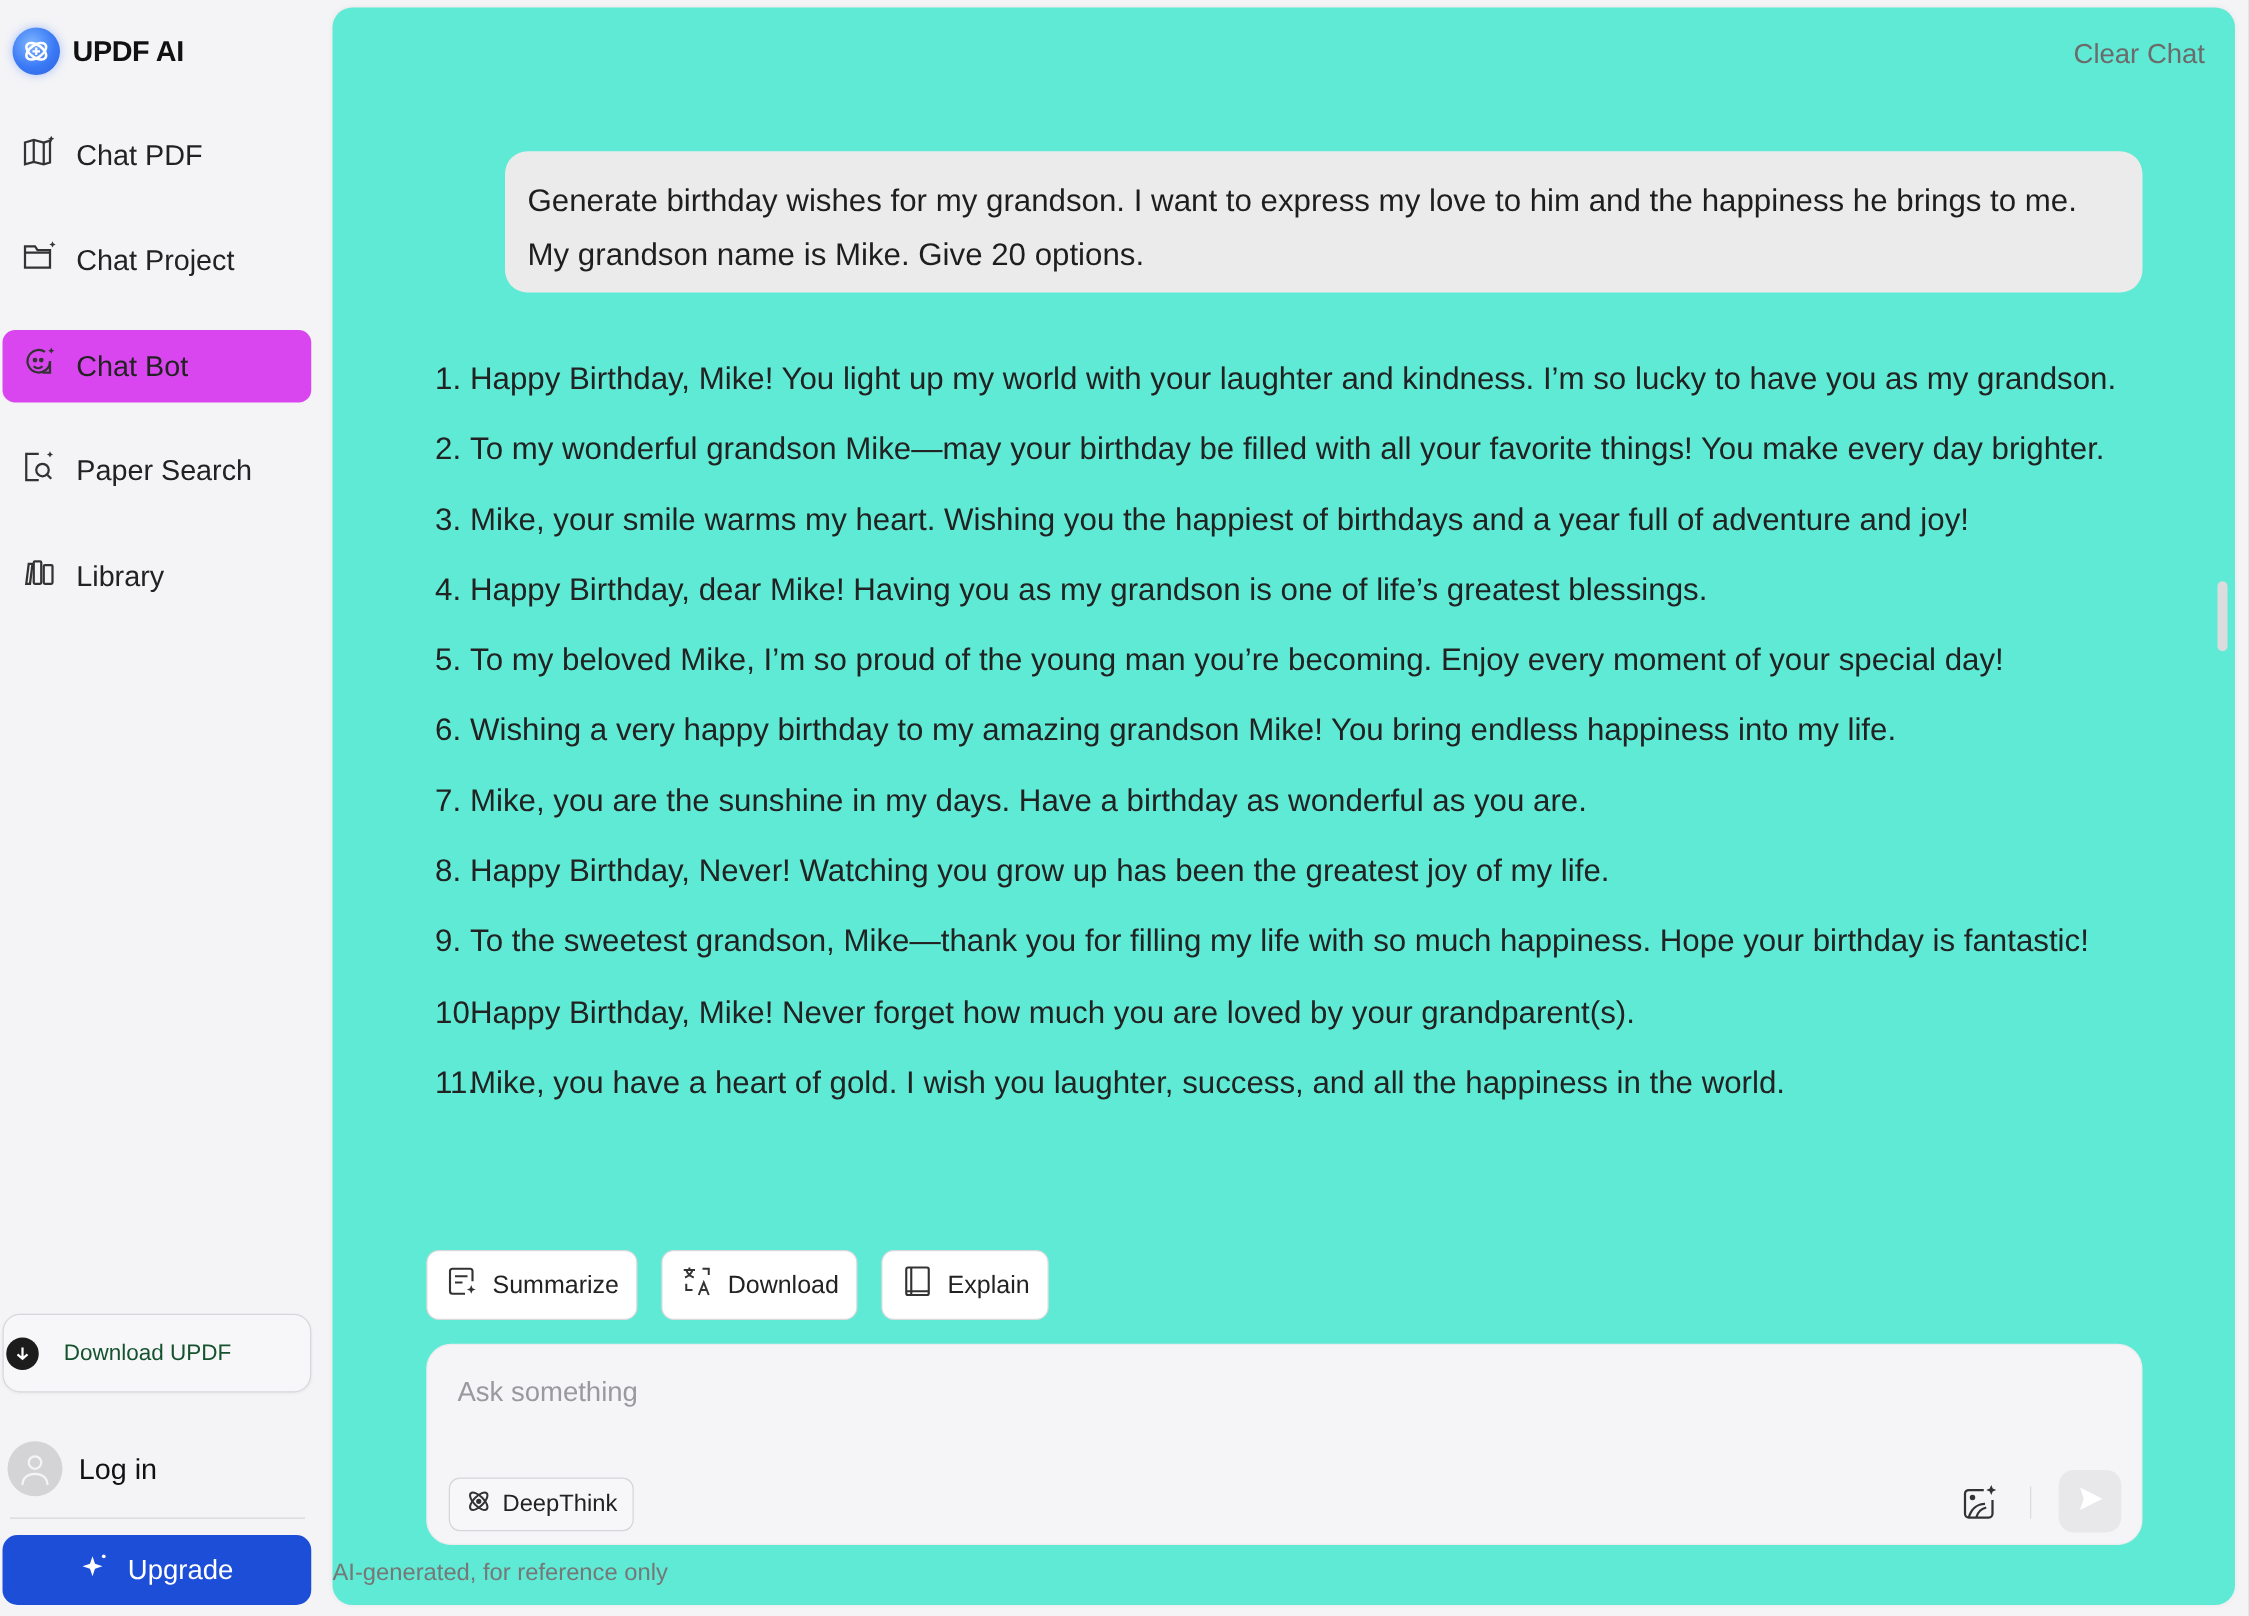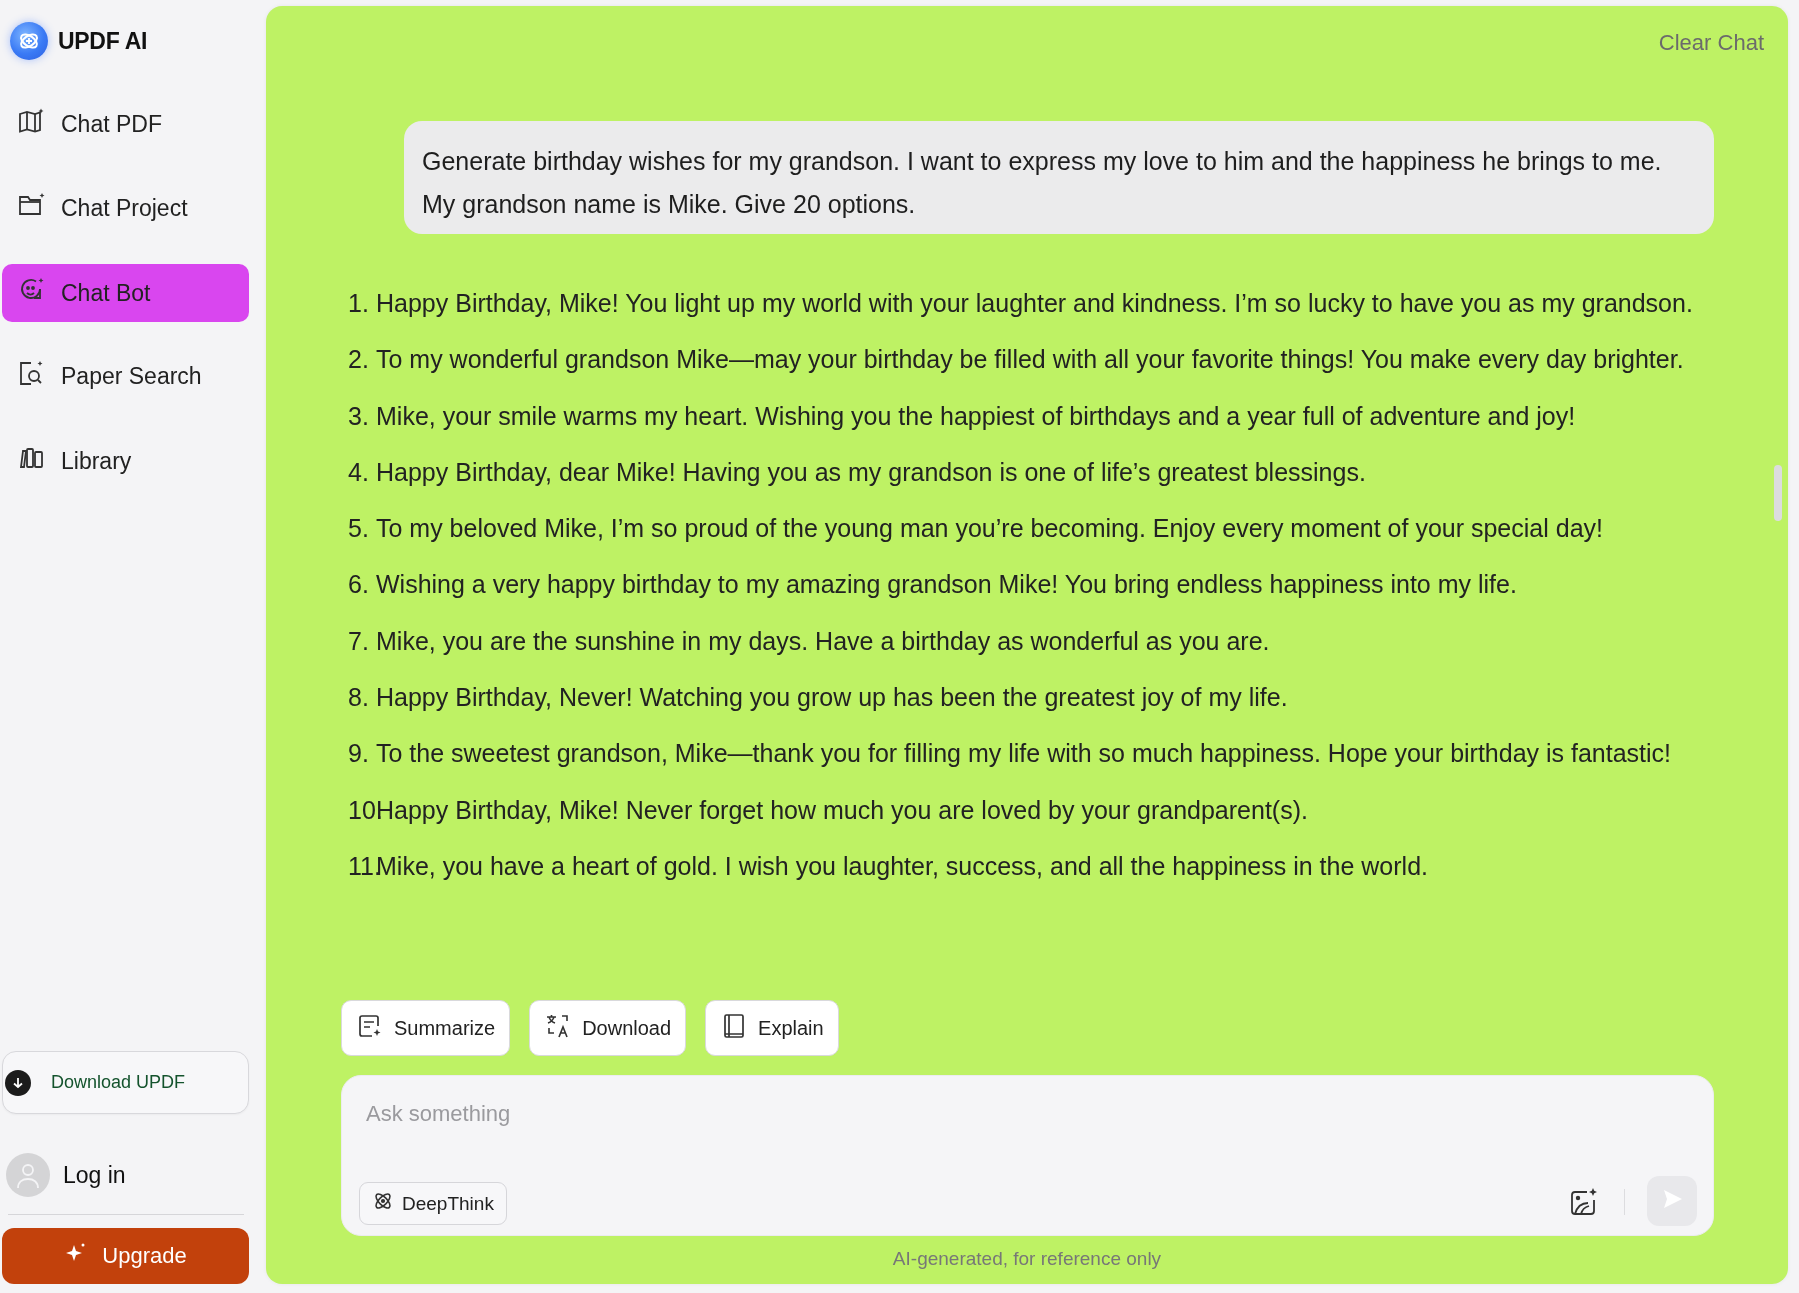--- a/index.html
+++ b/index.html
@@ -33,28 +33,28 @@
     display: flex; align-items: center; gap: 20px; padding-left: 2px;
     font-size: 18px; color: #14532d; cursor: pointer;
     box-shadow: 0 1px 2px rgba(0,0,0,0.04);
   }
   .dl-circle { width: 26px; height: 26px; border-radius: 50%; background: #1c1c1c; display: flex; align-items: center; justify-content: center; }
   .login { position: absolute; left: 6px; top: 1152px; height: 46px; display: flex; align-items: center; gap: 13px; font-size: 23px; color: #111; cursor: pointer; }
   .avatar { width: 44px; height: 44px; border-radius: 50%; background: #d4d4d6; display: flex; align-items: center; justify-content: center; }
   .divider { position: absolute; left: 8px; top: 1214px; width: 236px; height: 1px; background: #d6d6d9; }
   .upgrade {
     position: absolute; left: 2px; top: 1228px; width: 247px; height: 56px;
-    background: #c2410c; color: #fff; border-radius: 12px;
+    background: #1d4ed8; color: #fff; border-radius: 12px;
     display: flex; align-items: center; justify-content: center; gap: 14px;
     font-size: 22px; cursor: pointer;
   }
   
   .main {
     position: absolute; left: 266px; top: 6px; width: 1522px; height: 1278px;
-    background: #bef264; border-radius: 16px;
+    background: #5eead4; border-radius: 16px;
     box-shadow: 0 0 4px rgba(0,0,0,0.06);
     text-decoration: underline;
   }
   .clear-chat { position: absolute; right: 24px; top: 24px; font-size: 22px; color: #6b6b6b; cursor: pointer; }
   .user-bubble {
     position: absolute; left: 138px; top: 115px; width: 1310px; height: 113px;
     background: #ebebec; border-radius: 18px; padding: 19px 18px;
     font-size: 25px; line-height: 43px; color: #1e1e1e;
   }
   .response { position: absolute; left: 82px; top: 276px; width: 1380px; height: 692px; overflow: hidden; font-size: 25px; color: #222; }
@@ -83,21 +83,21 @@
     position: absolute; left: 17px; top: 106px; height: 43px; padding: 0 12px;
     border: 1px solid #d6d6da; border-radius: 9px; background: #f7f7f9;
     display: flex; align-items: center; gap: 8px; font-size: 19px; color: #222; cursor: pointer;
   }
   .img-btn { position: absolute; right: 112px; top: 109px; width: 34px; height: 34px; cursor: pointer; }
   .vsep { position: absolute; right: 88px; top: 113px; width: 1px; height: 26px; background: #dcdcdf; }
   .send-btn {
     position: absolute; right: 16px; top: 100px; width: 50px; height: 50px;
     background: #e8e8eb; border-radius: 12px; display: flex; align-items: center; justify-content: center; cursor: pointer;
   }
-  .footer-note { position: absolute; left: 0; width: 100%; top: 1242px; text-align: center; font-size: 19px; color: #777; }
+  .footer-note { position: absolute; left: 0; width: 100%; top: 1242px; text-align: left; font-size: 19px; color: #777; }
 </style>
 </head>
 <body>
 
 <aside class="sidebar">
   <div class="logo">
     <span class="logo-mark">
       <svg width="24" height="24" viewBox="0 0 24 24" fill="none" stroke="#fff" stroke-width="2">
         <ellipse cx="12" cy="12" rx="9" ry="5" transform="rotate(35 12 12)"></ellipse>
         <ellipse cx="12" cy="12" rx="9" ry="5" transform="rotate(-35 12 12)"></ellipse>

